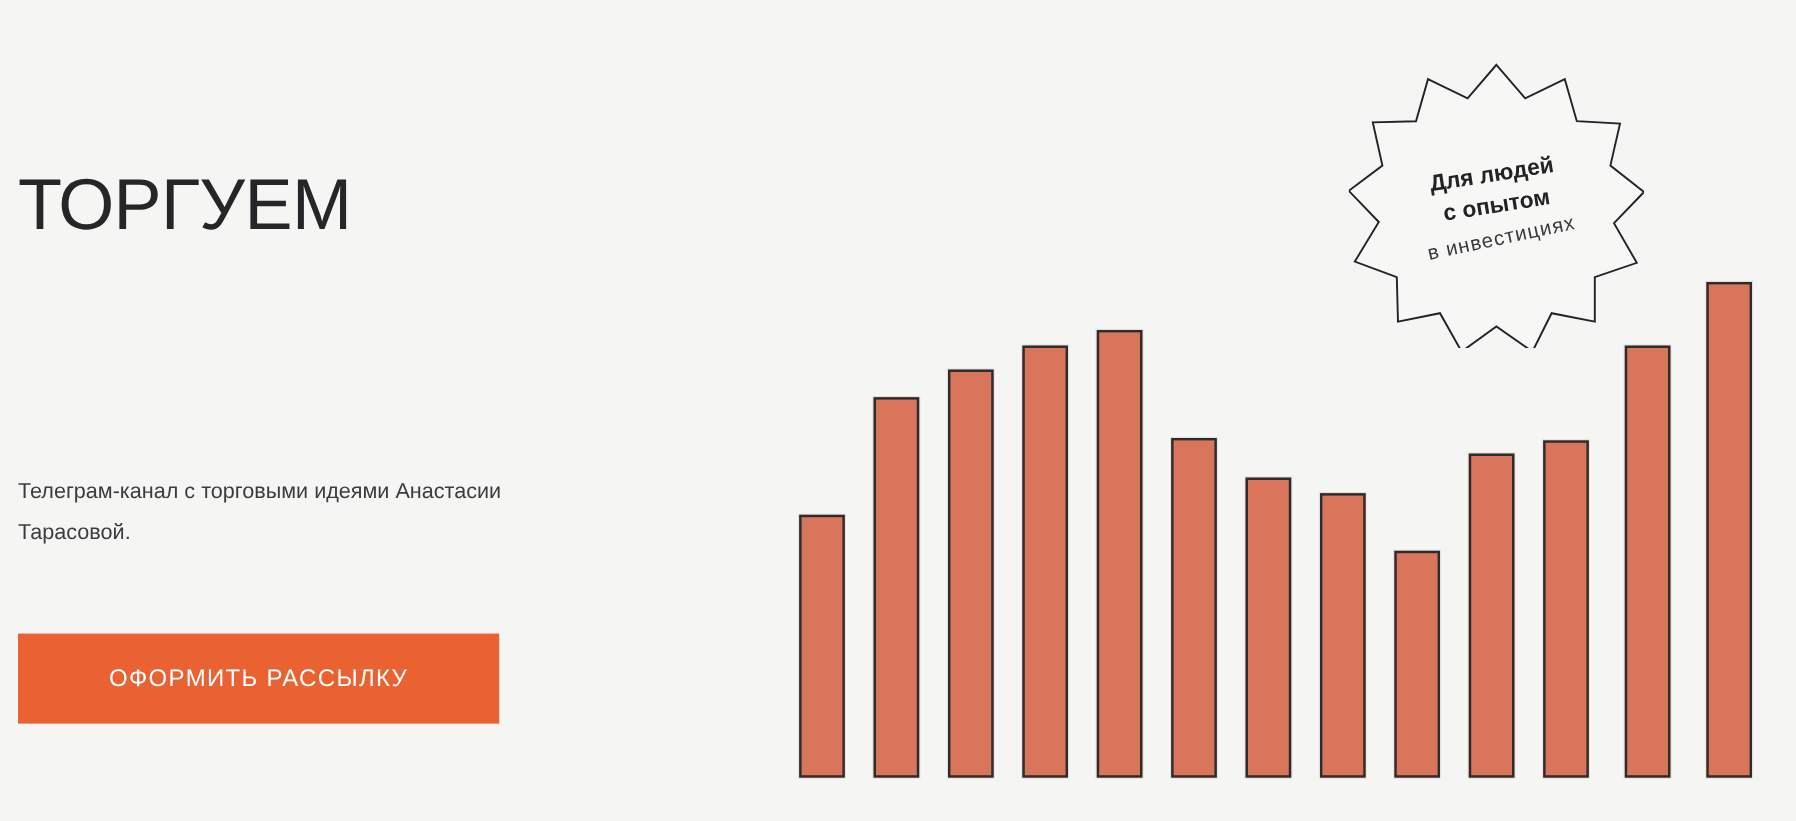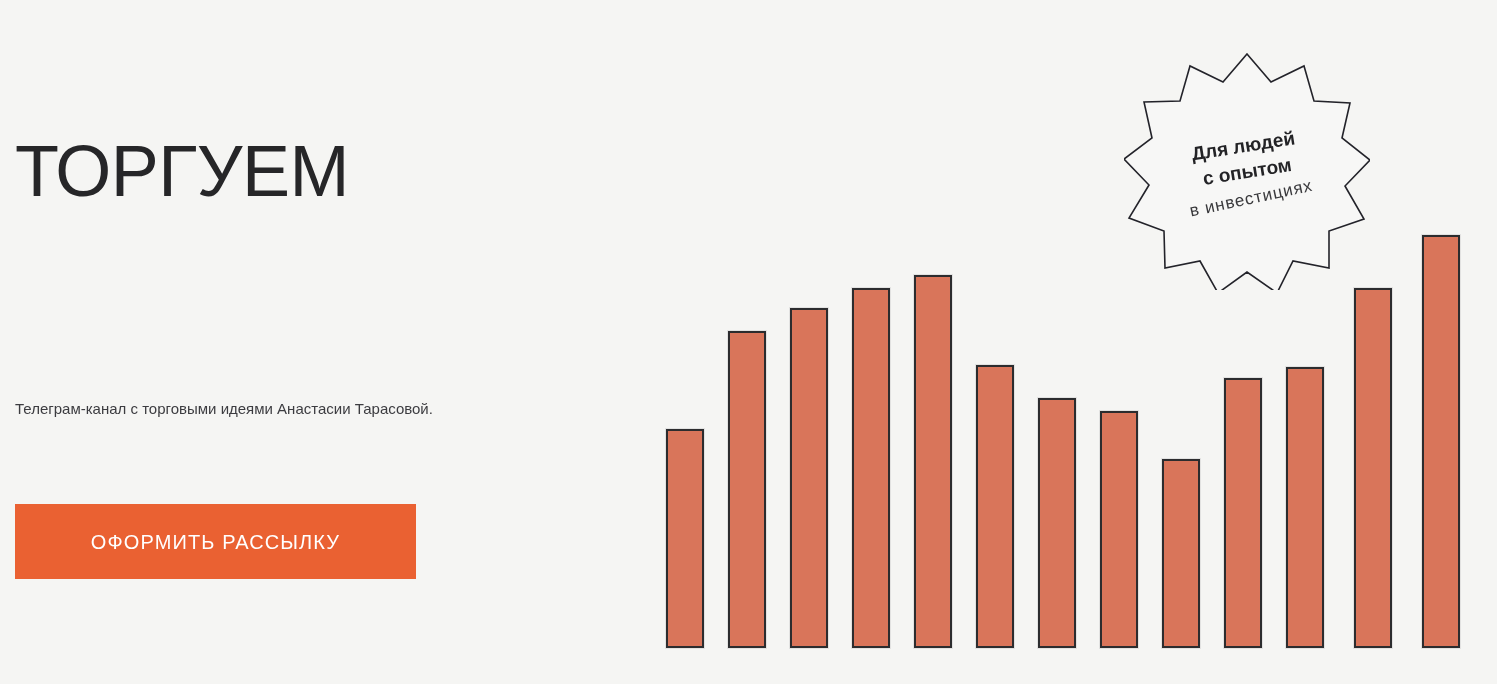--- a/index.html
+++ b/index.html
@@ -30,45 +30,45 @@
     width: 560px;
     height: 684px;
   }
 
   #headline {
     position: absolute;
     left: 0;
     top: 128px;
     margin: 0;
     font-weight: 400;
-    font-size: 72px;
+    font-size: 60px;
     line-height: 86px;
     letter-spacing: -0.5px;
     color: #262628;
     white-space: nowrap;
   }
   #headline .line-1 { display: block; color: #262628; }
   #headline .line-2 { display: block; color: #ea6132; }
 
   #subtitle {
     position: absolute;
     left: 0;
     top: 392px;
     margin: 0;
     width: 470px;
-    font-size: 15px;
+    font-size: 18px;
     line-height: 34px;
     font-weight: 400;
     color: #3c3c40;
   }
 
   #cta-button {
     position: absolute;
     left: 0;
-    top: 504px;
+    top: 528px;
     width: 401px;
     height: 75px;
     border: 0;
     padding: 0;
     background: #ea6132;
     color: #ffffff;
     font-family: "Liberation Sans", sans-serif;
     font-size: 20px;
     letter-spacing: 1.1px;
     font-weight: 400;

